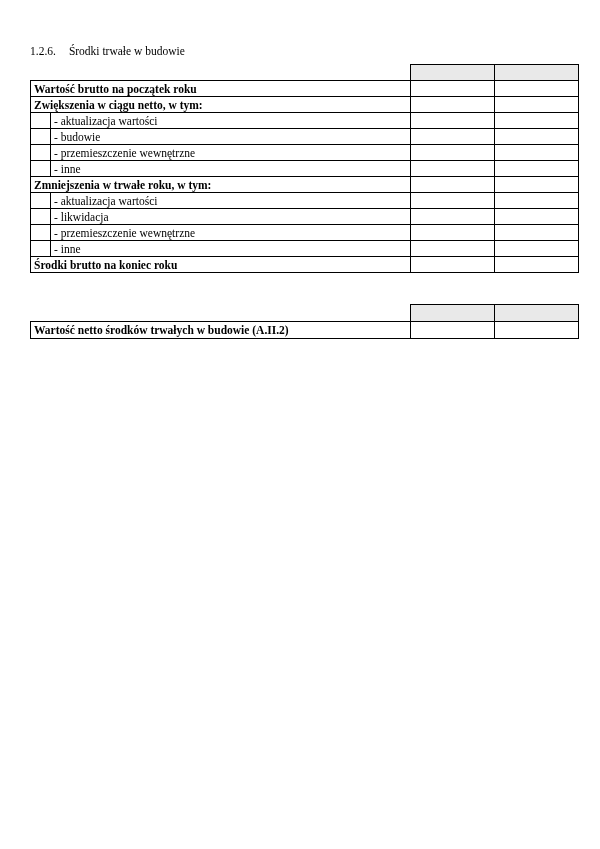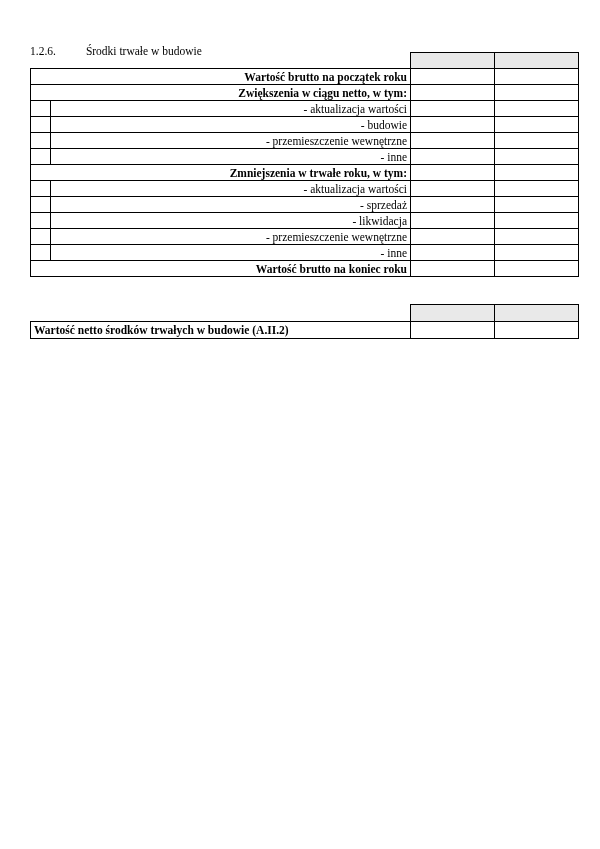--- a/index.html
+++ b/index.html
@@ -16,31 +16,31 @@
     color: #000000;
     overflow: hidden;
   }
   .heading {
     position: absolute;
     left: 30px;
     top: 45px;
     font-size: 11.5px;
     white-space: nowrap;
   }
-  .heading .num { margin-right: 30px; }
+  .heading .num { margin-right: 13px; }
 
   table.form-table {
     position: absolute;
     left: 30px;
     border-collapse: collapse;
     table-layout: fixed;
     width: 548px;
     font-size: 11.5px;
   }
-  #table1 { top: 52px; text-align: right; }
+  #table1 { top: 64px; }
   #table2 { top: 304px; }
 
   table.form-table td {
     border: 1px solid #000000;
     height: 15px;
     padding: 0 3px;
     vertical-align: middle;
     overflow: hidden;
     white-space: nowrap;
   }
@@ -125,44 +125,38 @@
           <td></td>
         </tr>
         <tr>
           <td class="indent"></td>
           <td>- aktualizacja wartości</td>
           <td></td>
           <td></td>
         </tr>
         <tr>
           <td class="indent"></td>
-          <td>- sprzedaż</td>
-          <td></td>
-          <td></td>
-        </tr>
-        <tr>
-          <td class="indent"></td>
           <td>- likwidacja</td>
           <td></td>
           <td></td>
         </tr>
         <tr>
           <td class="indent"></td>
           <td>- przemieszczenie wewnętrzne</td>
           <td></td>
           <td></td>
         </tr>
         <tr>
           <td class="indent"></td>
           <td>- inne</td>
           <td></td>
           <td></td>
         </tr>
         <tr>
-          <td class="bold" colspan="2">Wartość brutto na koniec roku</td>
+          <td class="bold" colspan="2">Środki brutto na koniec roku</td>
           <td></td>
           <td></td>
         </tr>
       </tbody>
   </table>
 
   <table id="table2" class="form-table">
     <colgroup>
       <col class="c-indent">
         <col class="c-label">

